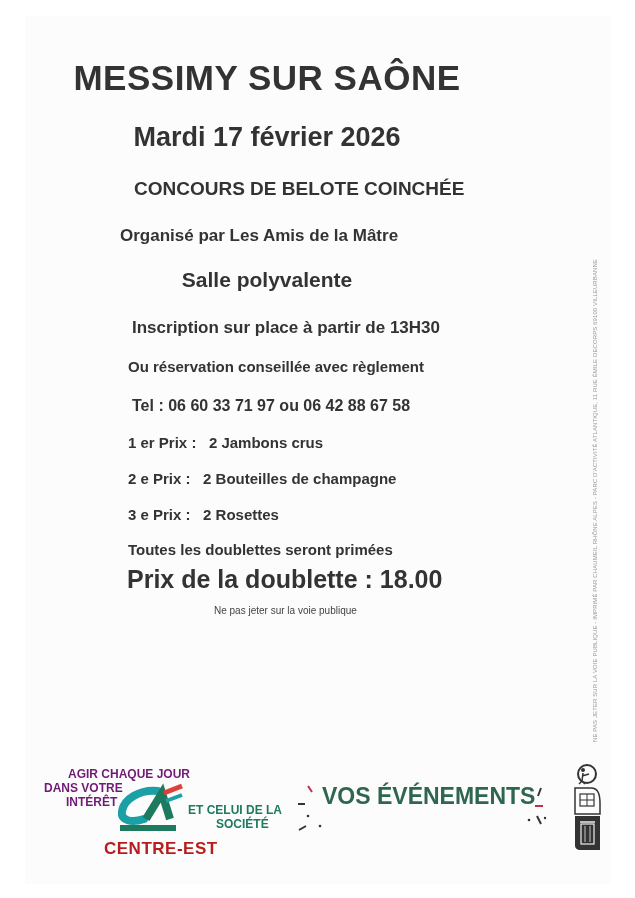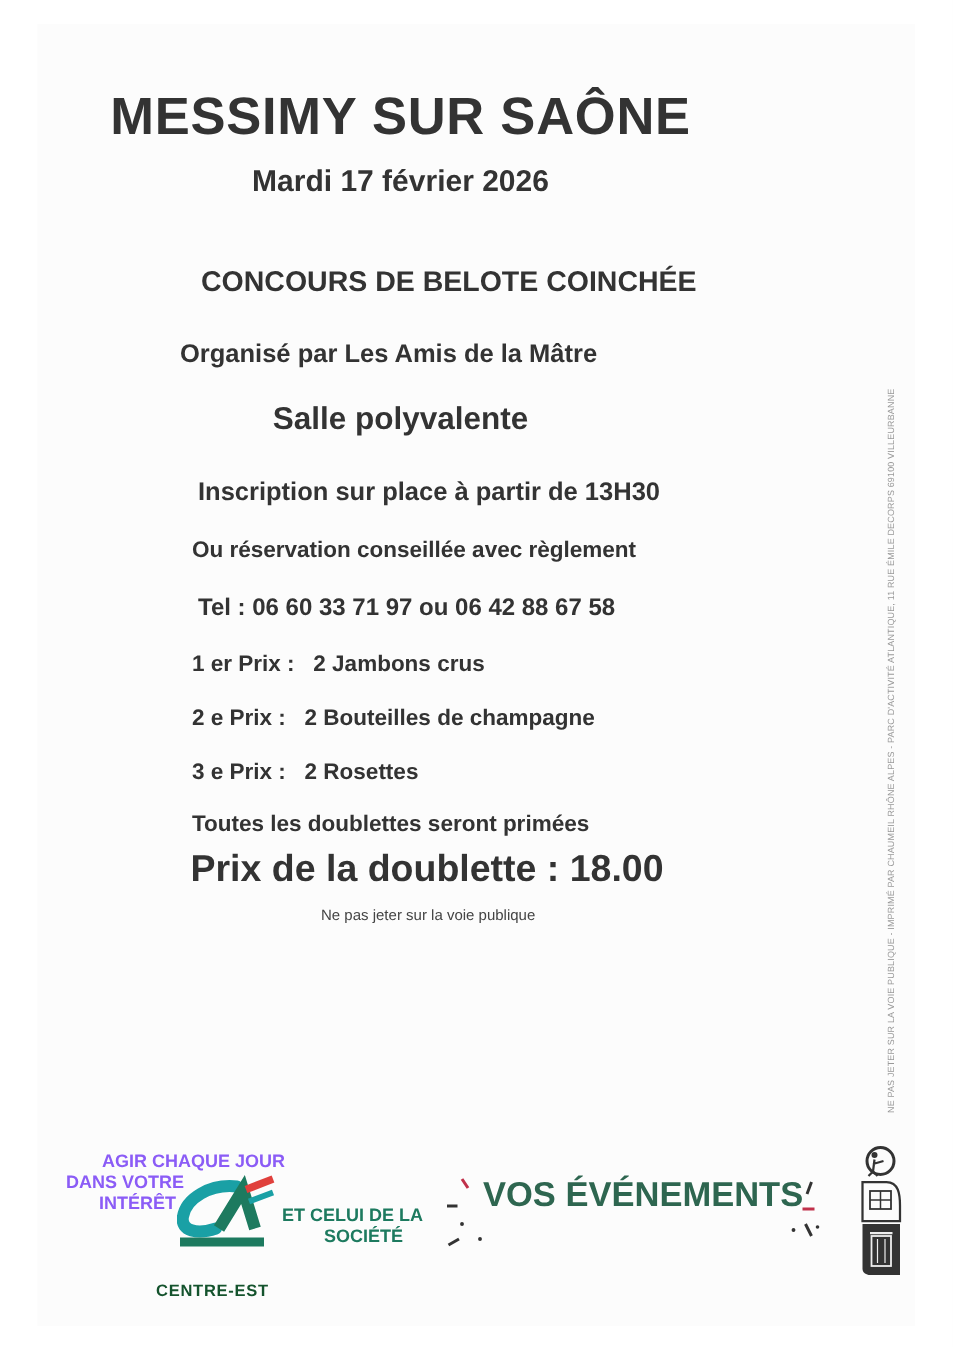--- a/index.html
+++ b/index.html
@@ -7,47 +7,47 @@
       width: 635px; height: 898px; background: #ffffff; position: relative; overflow: hidden;
       font-family: "Liberation Sans", "DejaVu Sans", sans-serif; color: #333333;
     }
     .sheet {
       position: absolute; left: 25px; top: 16px; width: 585px; height: 868px;
       background: #fcfcfc;
     }
     .line { position: absolute; white-space: nowrap; font-weight: bold; color: #333; }
     .center { left: 0; width: 534px; text-align: center; }
     #title { top: 58px; font-size: 35px; letter-spacing: 0.5px; }
-    #date { top: 110px; font-size: 20px; }
+    #date { top: 122px; font-size: 27px; }
     #contest { top: 178px; font-size: 19px; left: 134px; }
     #organizer { top: 226px; font-size: 17px; left: 120px; }
     #venue { top: 268px; font-size: 21px; }
     #signup { top: 318px; font-size: 17px; left: 132px; }
     #reservation { top: 358px; font-size: 15px; left: 128px; }
     #phone { top: 397px; font-size: 16px; left: 132px; }
     .prize { font-size: 15px; left: 128px; }
     #prize1 { top: 434px; }
     #prize2 { top: 470px; }
     #prize3 { top: 506px; }
     #all-prizes { top: 541px; font-size: 15px; left: 128px; }
     #price { top: 565px; font-size: 25px; left: 127px; }
     #litter { top: 605px; font-size: 10px; left: 214px; font-weight: normal; color: #444; }
     #vertical-note {
       position: absolute; left: 592px; top: 742px; transform-origin: 0 0; transform: rotate(-90deg);
       font-size: 6px; color: #999; white-space: nowrap; letter-spacing: 0.1px;
     }
     
-    .ca-text { position: absolute; font-weight: bold; color: #8b5cf6; font-size: 12px; white-space: nowrap; font-family: "Liberation Sans Narrow","Liberation Sans", sans-serif; }
+    .ca-text { position: absolute; font-weight: bold; color: #701a75; font-size: 12px; white-space: nowrap; font-family: "Liberation Sans Narrow","Liberation Sans", sans-serif; }
     #ca-l1 { left: 68px; top: 767px; }
     #ca-l2 { left: 44px; top: 781px; }
     #ca-l3 { left: 66px; top: 795px; }
     .ca-green { color: #1d7a5f; }
     #ca-r1 { left: 188px; top: 803px; }
     #ca-r2 { left: 188px; top: 817px; margin-left: 28px; }
-    #ca-region { position: absolute; left: 104px; top: 839px; font-size: 11px; font-weight: bold; color: #14532d; letter-spacing: 0.5px; white-space: nowrap; margin-top: 16px; }
+    #ca-region { position: absolute; left: 104px; top: 839px; font-size: 17px; font-weight: bold; color: #b91c1c; letter-spacing: 0.5px; white-space: nowrap; }
     #ca-logo { position: absolute; left: 118px; top: 783px; width: 68px; height: 50px; }
     
     #partner { position: absolute; left: 322px; top: 780px; width: 200px; text-align: center; font-weight: bold; color: #2e6650; font-size: 23px; line-height: 32px; white-space: nowrap; font-family: "Liberation Sans Narrow","Liberation Sans", sans-serif; }
     #sparkles-left, #sparkles-right { position: absolute; }
     #sparkles-left { left: 296px; top: 784px; width: 30px; height: 50px; }
     #sparkles-right { left: 525px; top: 784px; width: 30px; height: 50px; }
     
     #recycle-icons { position: absolute; left: 572px; top: 764px; width: 30px; height: 90px; }
   </style>
 </head>

